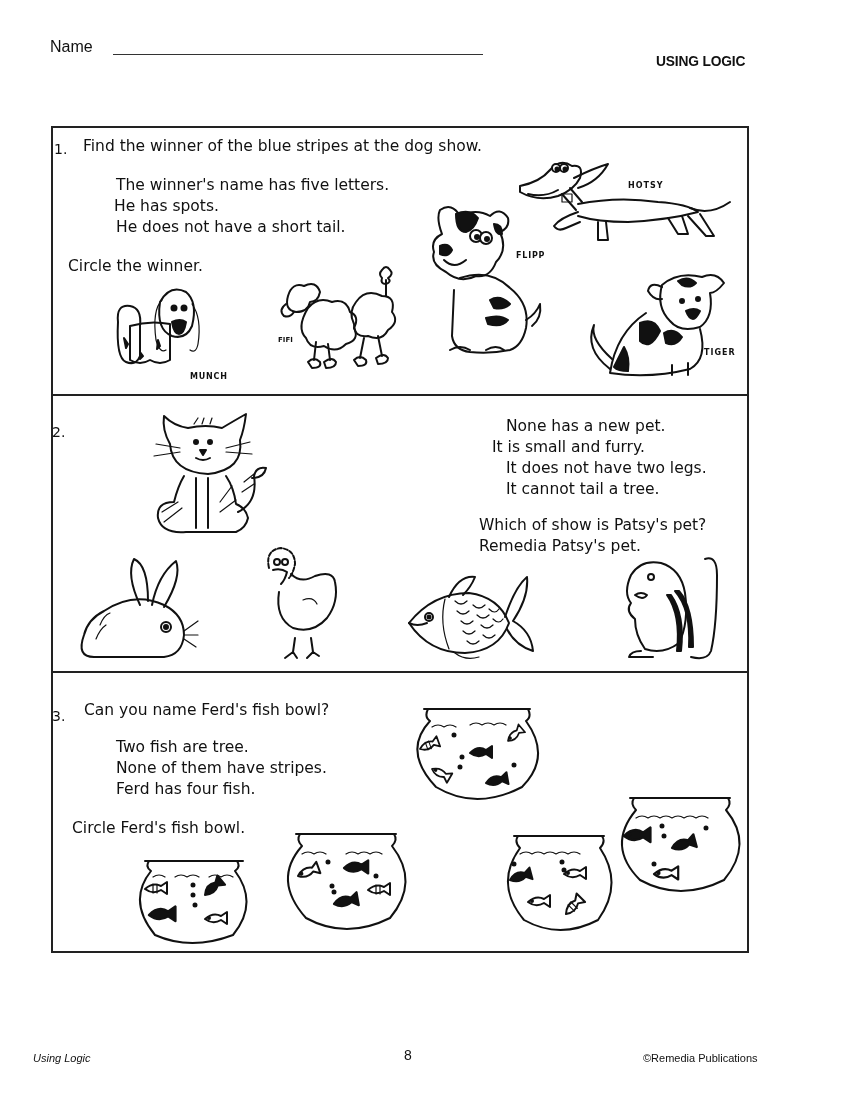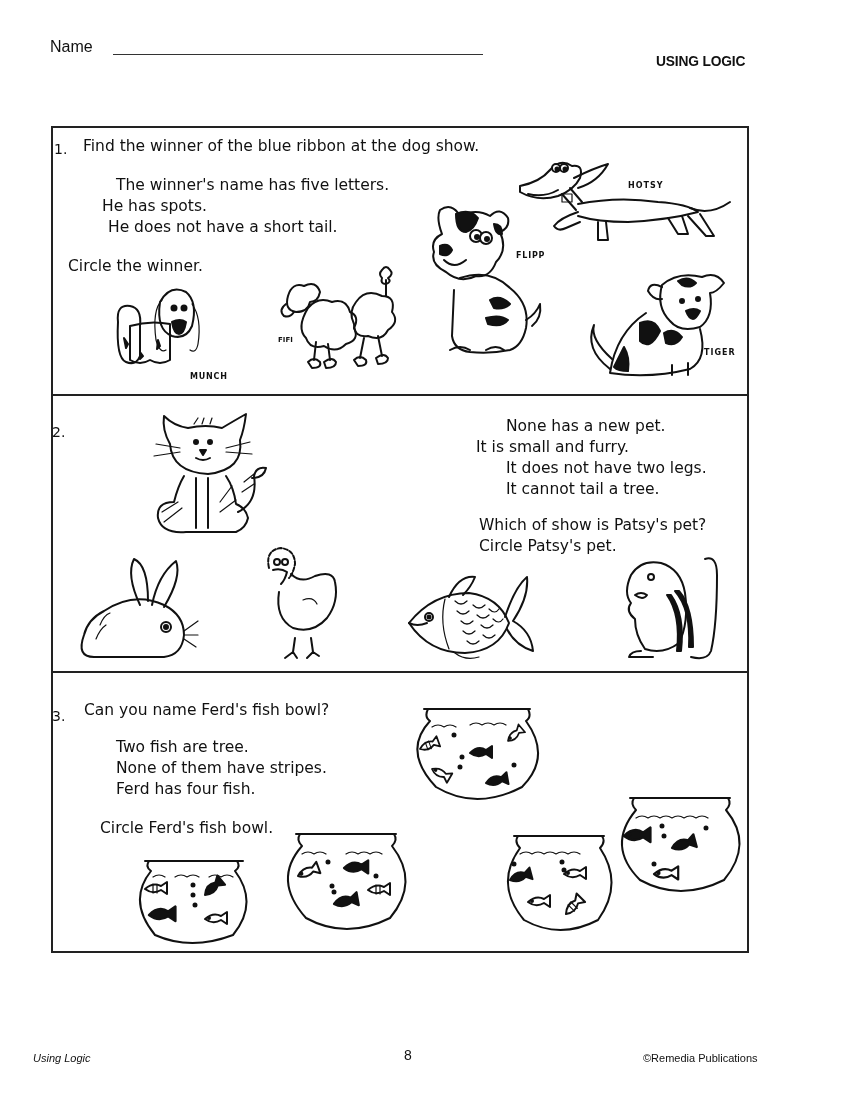--- a/index.html
+++ b/index.html
@@ -26,24 +26,24 @@
 <div class="abs hdr-name">Name</div>
 <div class="abs name-line"></div>
 <div class="abs hdr-title">USING LOGIC</div>
 
 <div class="abs box"></div>
 <div class="abs divider" style="top:394px"></div>
 <div class="abs divider" style="top:671px"></div>
 
 <div>
   <div class="abs q num" style="left:54px;top:139px">1.</div>
-  <div class="abs q" style="left:83px;top:136px">Find the winner of the blue ribbon at the dog show.</div>
+  <div class="abs q" style="left:83px;top:136px">Find the winner of the blue stripes at the dog show.</div>
   <div class="abs q" style="left:116px;top:175px">The winner's name has five letters.</div>
-  <div class="abs q" style="left:102px;top:196px">He has spots.</div>
-  <div class="abs q" style="left:108px;top:217px">He does not have a short tail.</div>
+  <div class="abs q" style="left:114px;top:196px">He has spots.</div>
+  <div class="abs q" style="left:116px;top:217px">He does not have a short tail.</div>
   <div class="abs q" style="left:68px;top:256px">Circle the winner.</div>
 
   <svg style="left:110px;top:282px" width="100" height="100" viewBox="0 0 100 100">
     <path d="M8 40 q-2 -18 12 -16 q12 2 10 20 l0 30 q-4 10 -14 6 q-10 -4 -8 -40z"></path>
     <path d="M20 44 q20 -6 40 -2 l0 36 q-10 6 -20 0 q-10 6 -20 0z"></path>
     <path d="M50 20 q10 -18 26 -10 q12 10 6 34 q-6 14 -20 10 q-16 -6 -12 -34z"></path>
     <path class="thin" d="M52 18 q-10 10 -6 40 q4 14 10 10 M82 22 q10 14 6 40 q-2 10 -8 6"></path>
     <circle class="blk" cx="64" cy="26" r="2.5"></circle>
       <circle class="blk" cx="74" cy="26" r="2.5"></circle>
     <path class="blk" d="M62 40 q8 -4 14 0 q-2 12 -7 12 q-5 0 -7 -12z"></path>
@@ -108,25 +108,25 @@
     <path class="blk" d="M58 58 q14 -6 20 8 q-10 20 -20 10z M82 68 q10 -6 18 4 q-6 10 -16 6z M42 82 q6 10 4 24 q-10 0 -14 -4z"></path>
     <path d="M30 94 q-22 -20 -18 -34 q-10 24 16 44"></path>
     <path d="M90 100 l0 10 M106 98 l0 12"></path>
     <text x="122" y="90" style="font-size:8px;font-weight:bold;fill:#111;stroke:none;letter-spacing:1px">TIGER</text>
   </svg>
 </div>
 
 <div>
   <div class="abs q num" style="left:52px;top:422px">2.</div>
   <div class="abs q" style="left:506px;top:416px">None has a new pet.</div>
-  <div class="abs q" style="left:476px;top:437px">It is small and furry.</div>
+  <div class="abs q" style="left:492px;top:437px">It is small and furry.</div>
   <div class="abs q" style="left:506px;top:458px">It does not have two legs.</div>
   <div class="abs q" style="left:506px;top:479px">It cannot tail a tree.</div>
   <div class="abs q" style="left:479px;top:515px">Which of show is Patsy's pet?</div>
-  <div class="abs q" style="left:479px;top:536px">Circle Patsy's pet.</div>
+  <div class="abs q" style="left:479px;top:536px">Remedia Patsy's pet.</div>
 
   <svg style="left:150px;top:412px" width="120" height="125" viewBox="0 0 120 125">
     <path d="M14 4 q10 10 24 12 q18 -4 34 0 q10 -6 24 -14 q-2 16 -6 26 q4 30 -32 34 q-36 -2 -38 -30 q-8 -14 -6 -28z"></path>
     <circle class="blk" cx="46" cy="30" r="2"></circle>
       <circle class="blk" cx="60" cy="30" r="2"></circle>
     <path class="blk" d="M50 38 l6 0 l-3 5z"></path>
     <path d="M46 46 q7 4 14 0"></path>
     <path class="thin" d="M30 36 l-24 -4 M30 40 l-26 4 M76 36 l24 -6 M76 40 l26 2"></path>
     <path d="M34 64 q-6 10 -10 26 q-18 0 -16 16 q4 16 28 14 l50 0 q10 -4 12 -14 q-2 -10 -12 -14 q-2 -16 -10 -28"></path>
     <path d="M46 66 l0 50 M58 66 l0 50"></path>
@@ -174,21 +174,21 @@
     <path d="M14 102 l24 0 M26 96 q-10 0 -12 6"></path>
   </svg>
 </div>
 
 <div>
   <div class="abs q num" style="left:52px;top:706px">3.</div>
   <div class="abs q" style="left:84px;top:700px">Can you name Ferd's fish bowl?</div>
   <div class="abs q" style="left:116px;top:737px">Two fish are tree.</div>
   <div class="abs q" style="left:116px;top:758px">None of them have stripes.</div>
   <div class="abs q" style="left:116px;top:779px">Ferd has four fish.</div>
-  <div class="abs q" style="left:100px;top:818px">Circle Ferd's fish bowl.</div>
+  <div class="abs q" style="left:72px;top:818px">Circle Ferd's fish bowl.</div>
 
   <svg width="0" height="0" style="left:0;top:0">
     <defs>
       <g id="fw">
           <path class="wht" d="M0 0 q8 -7 16 -3 l6 -4 l0 12 l-6 -4 q-8 5 -16 -1z"></path>
           <circle class="blk" cx="4" cy="-1" r="1"></circle>
         </g>
       <g id="fb">
           <path class="blk" d="M0 0 q8 -8 16 -3 l6 -4 l0 12 l-6 -4 q-8 5 -16 -1z"></path>
           <circle class="wht" cx="4" cy="-1" r="1"></circle>

